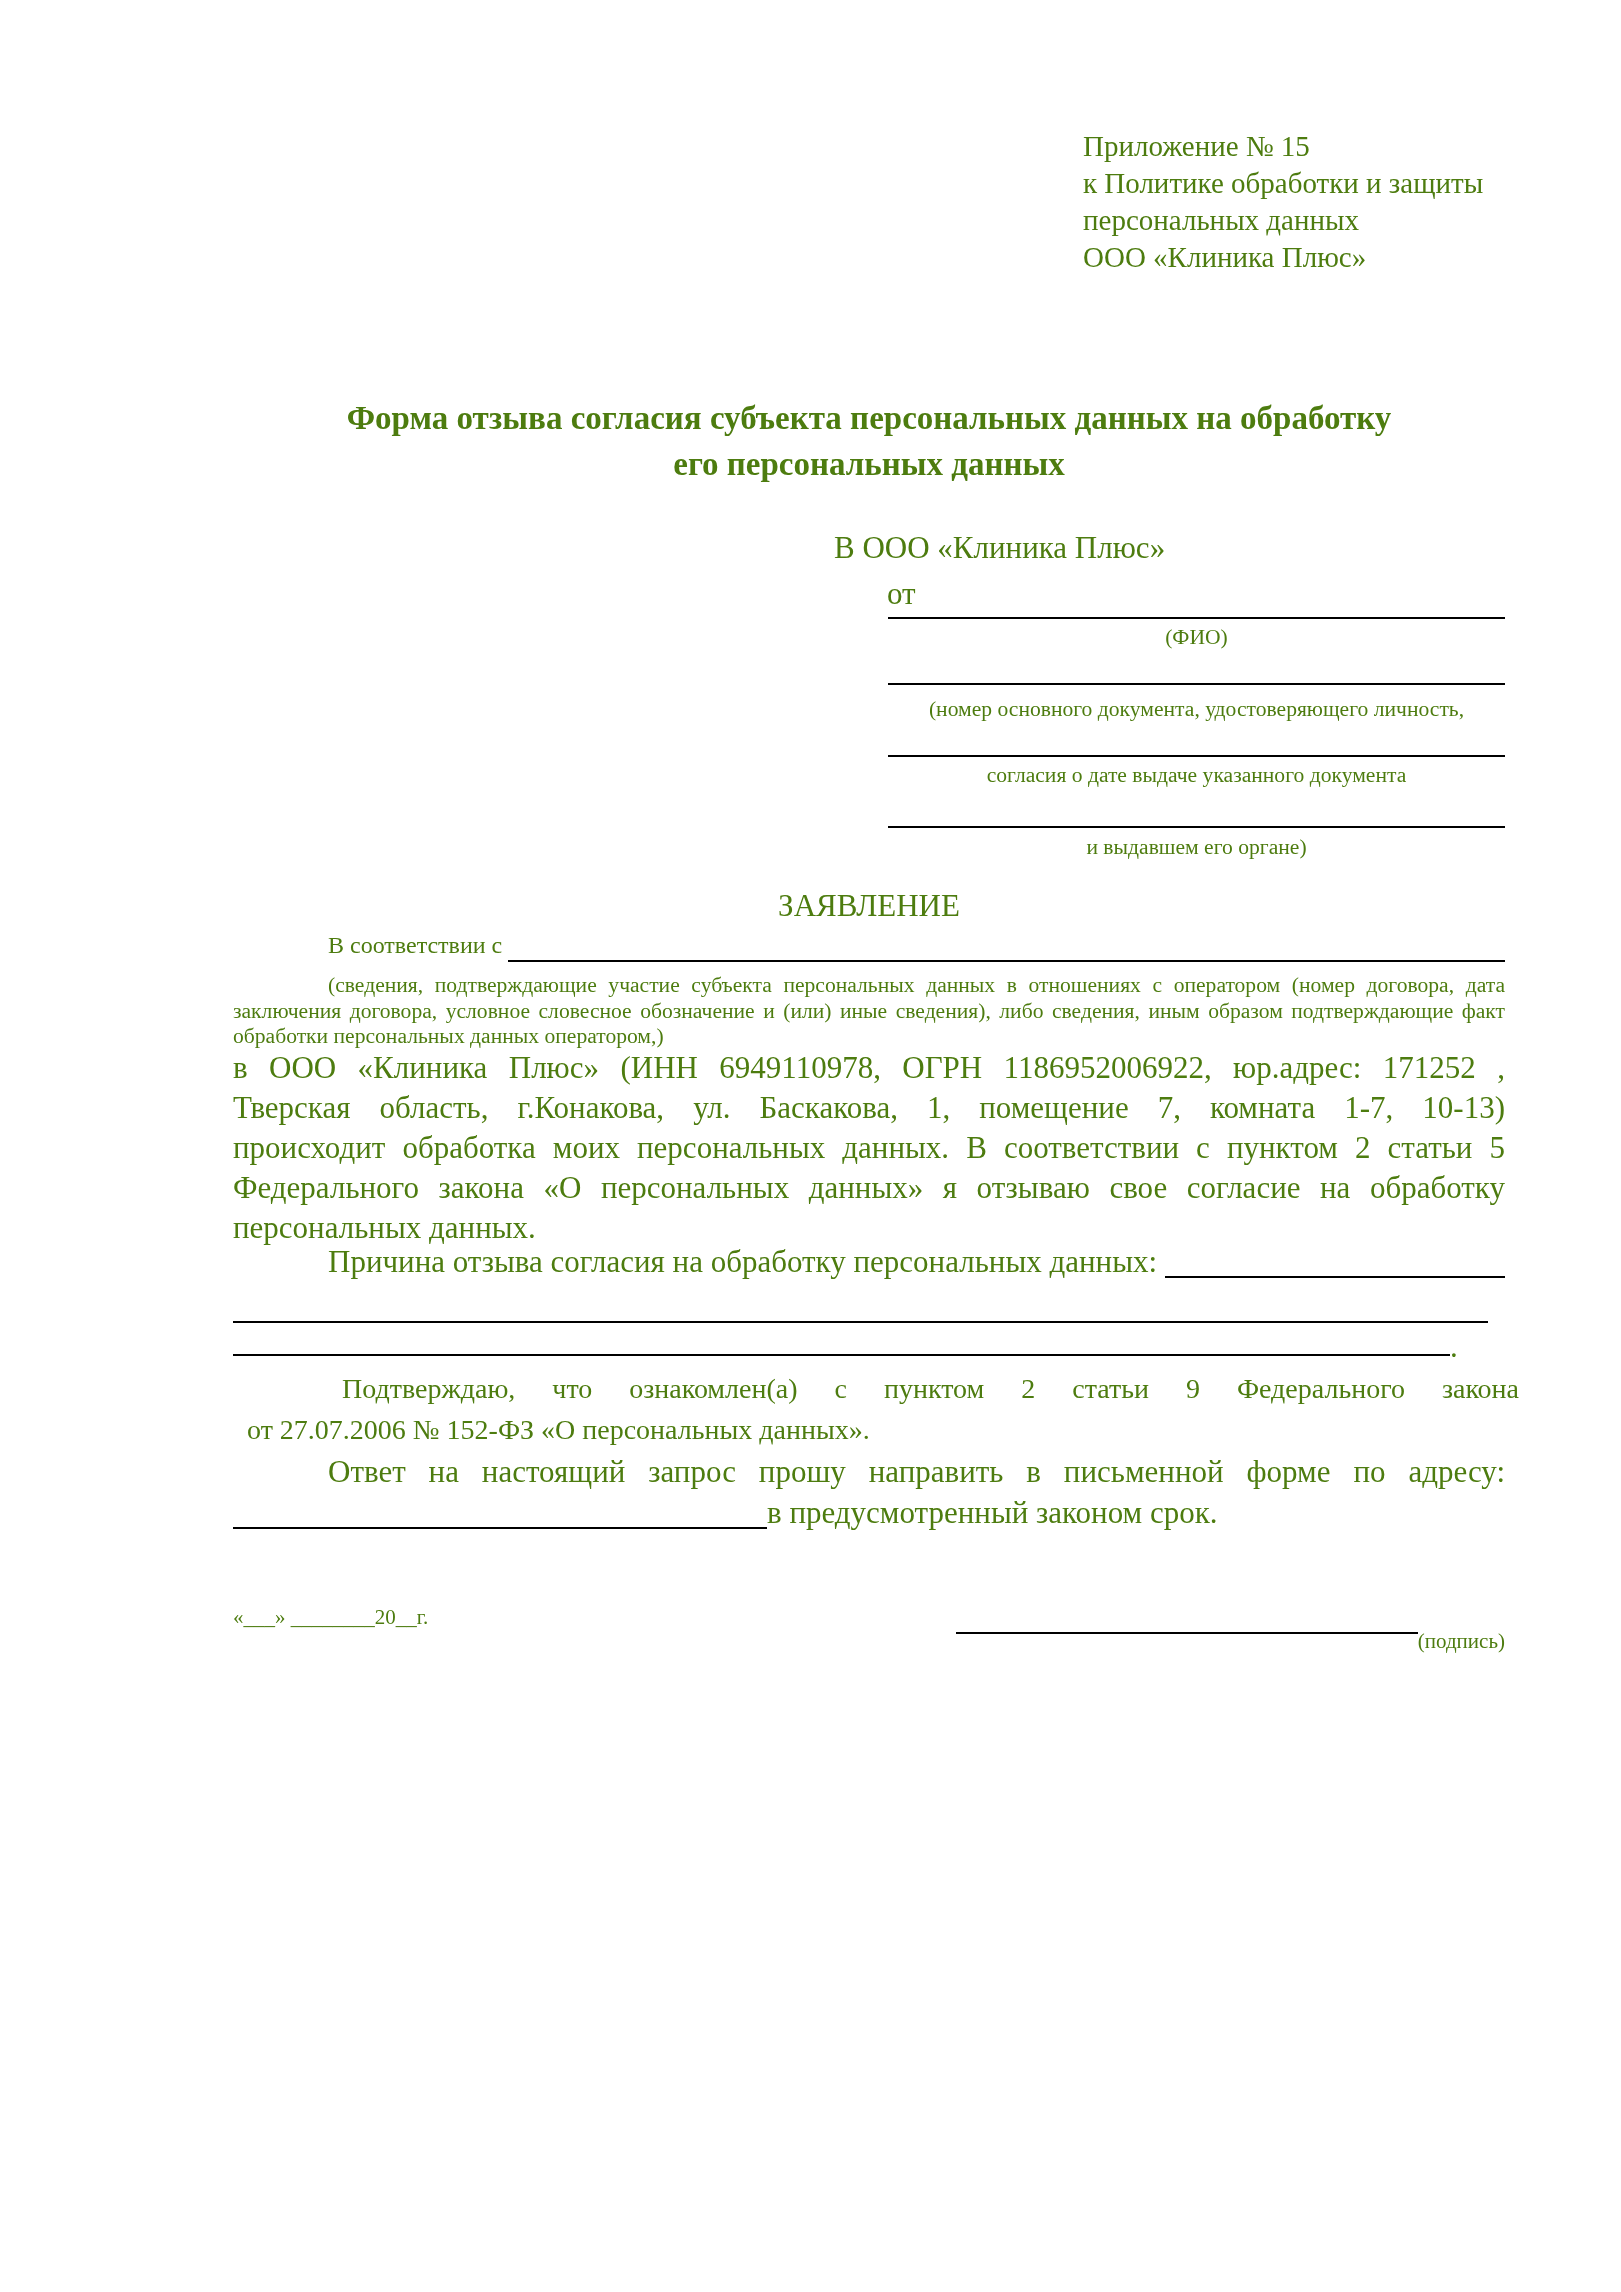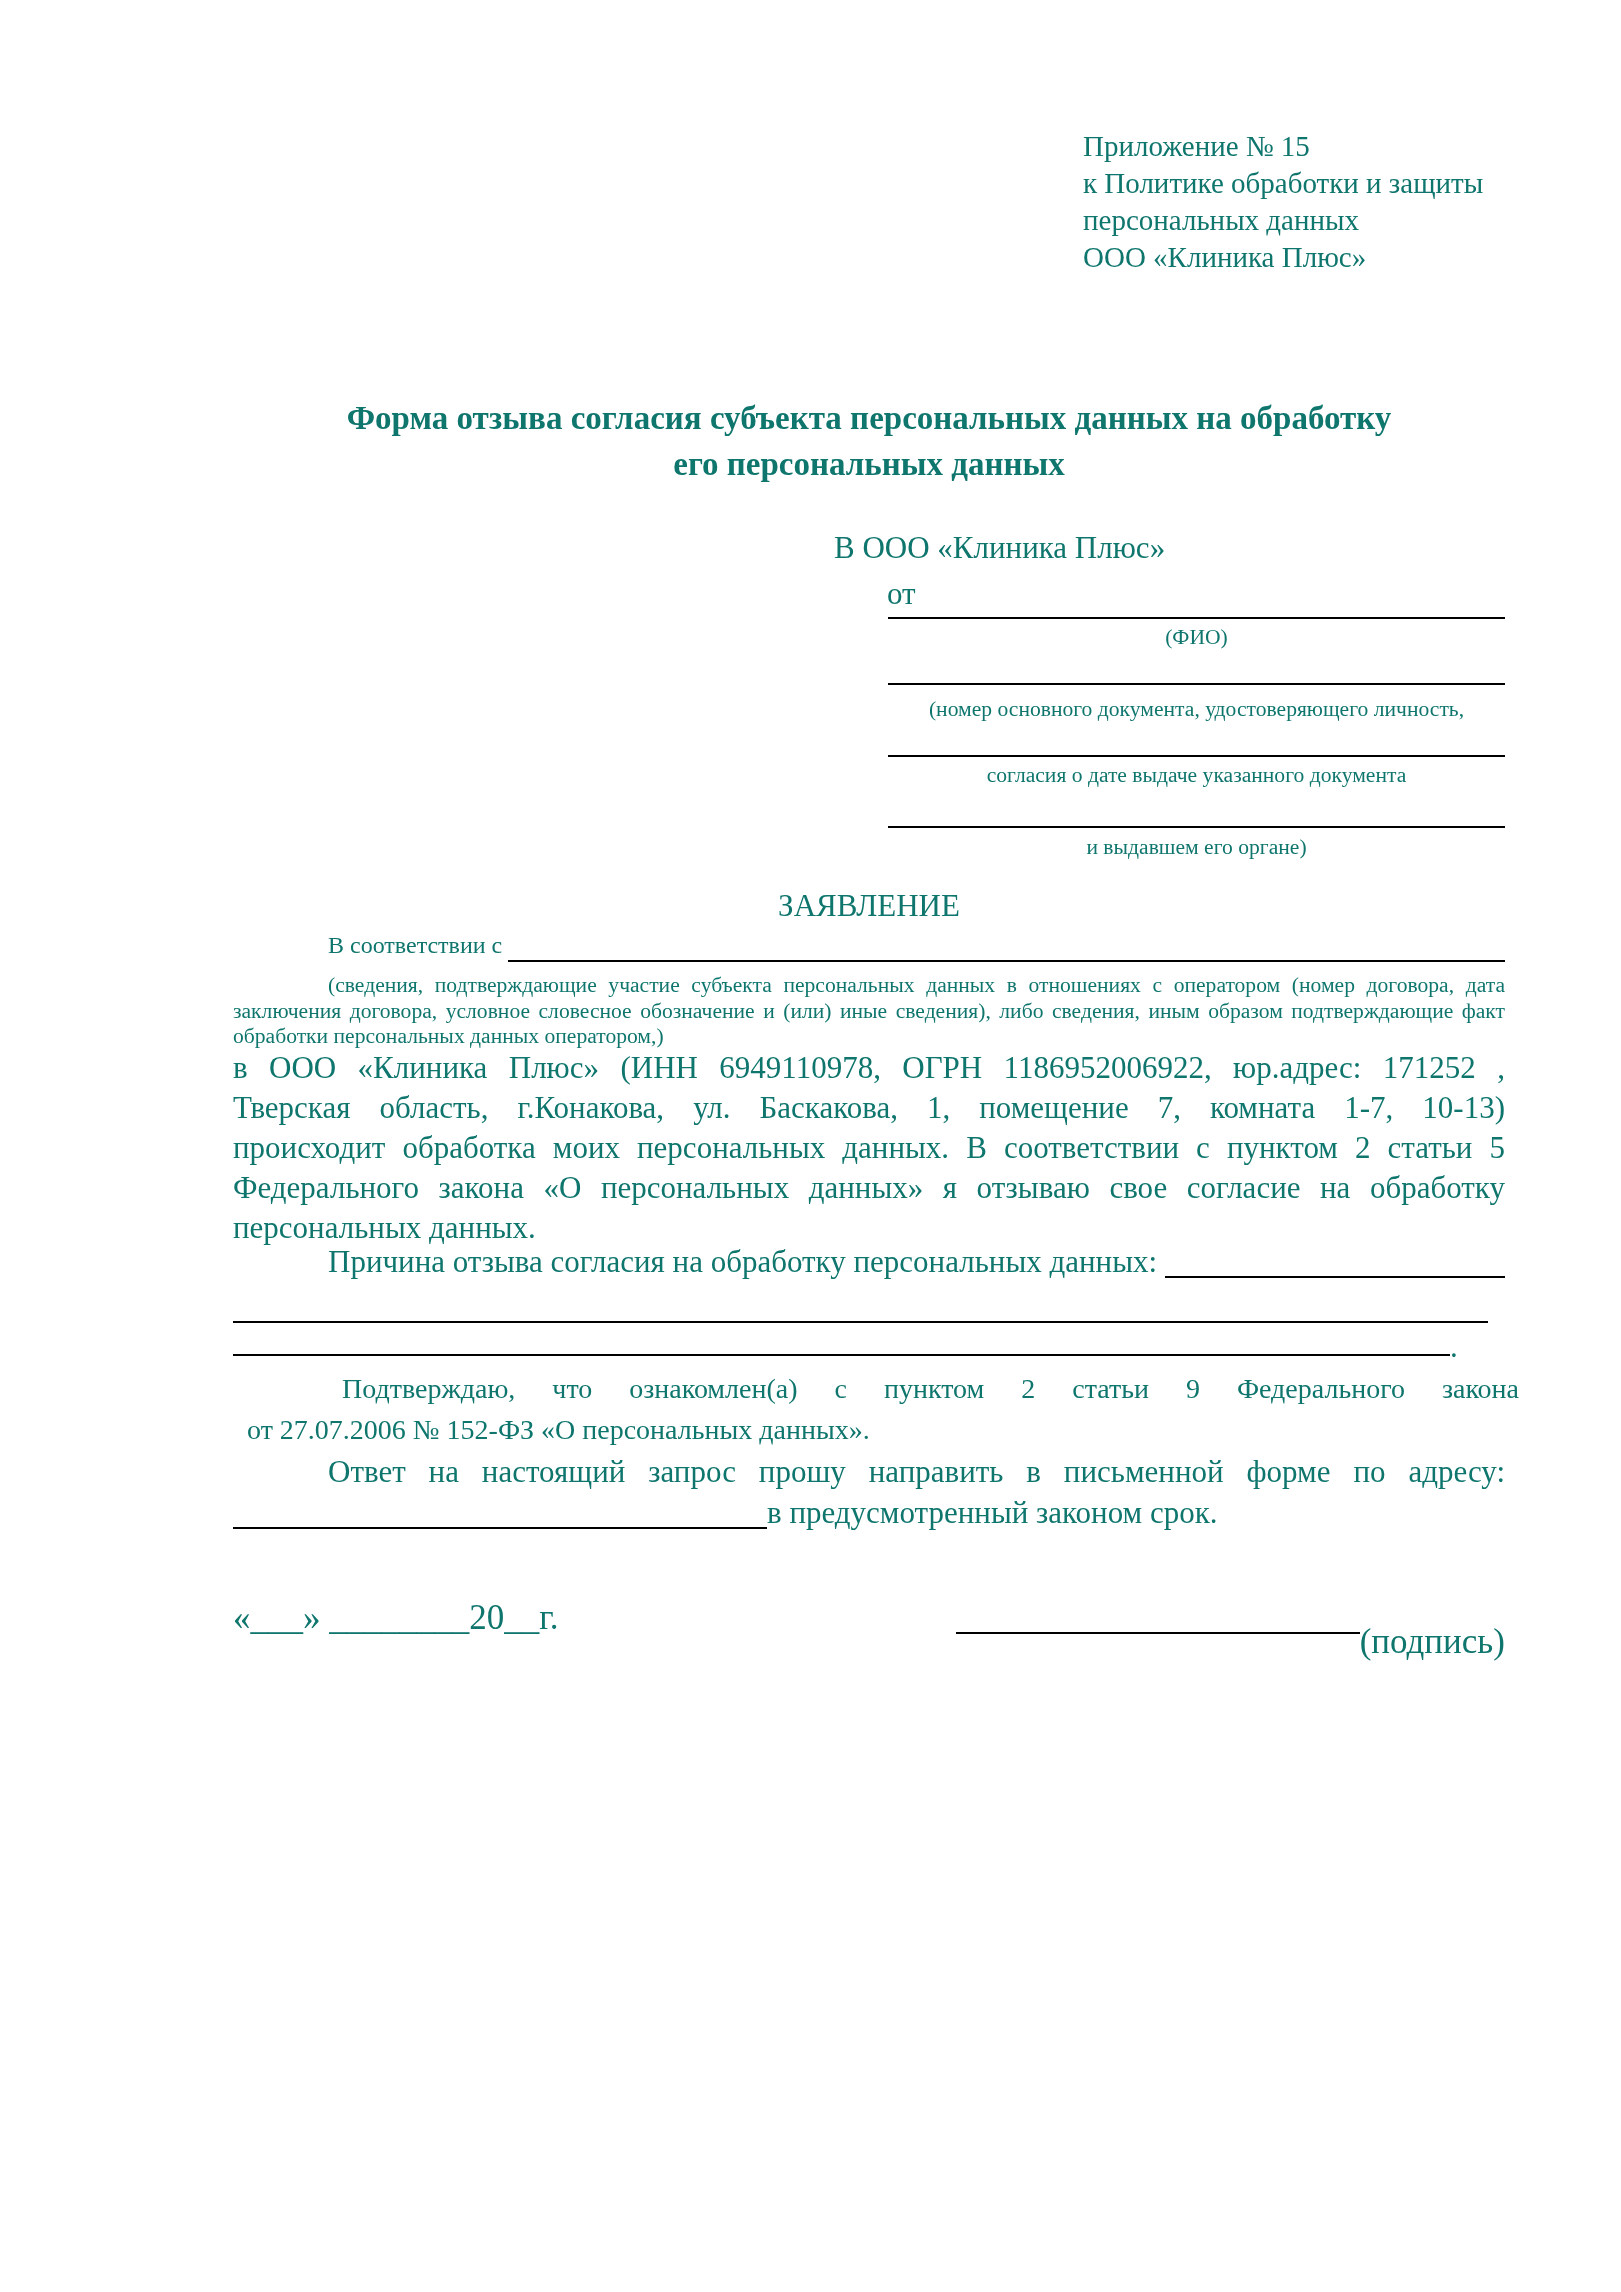--- a/index.html
+++ b/index.html
@@ -1,20 +1,20 @@
 <!DOCTYPE html>
 <html><head>
 <meta charset="utf-8">
 <style>
   html,body{margin:0;padding:0;background:#ffffff;}
   .page{
     position:relative;
     width:1621px;height:2293px;
     background:#ffffff;
-    color:#0f766e;
+    color:#4d7c0f;
     font-family:"Liberation Serif","DejaVu Serif",serif;
     overflow:hidden;
   }
   .abs{position:absolute;}
   
   .appendix{left:1083px;top:128px;font-size:29px;line-height:37px;white-space:nowrap;}
   
   .title{left:233px;top:395px;width:1272px;text-align:center;font-weight:700;font-size:33px;line-height:46px;}
   
   .to-line{left:834px;top:530px;font-size:31px;white-space:nowrap;}
@@ -40,21 +40,21 @@
   .blank1{left:233px;top:1321px;width:1255px;border-top:2.9px solid #000;height:0;}
   .blank2{left:233px;top:1325px;width:1272px;height:33px;font-size:31px;display:flex;align-items:flex-end;}
   .blank2-fill{width:1217px;border-bottom:2.9px solid #000;height:0;margin-bottom:2px;}
   .blank2 .dot{line-height:21.6px;}
   .confirm{left:247px;top:1368px;width:1272px;font-size:28px;line-height:41px;}
   .p-indent{text-indent:95px;}
   .reply{left:233px;top:1451px;width:1272px;font-size:31px;line-height:41px;}
   .reply2{height:41px;}
   .addr-fill{width:534px;border-bottom:2.9px solid #000;margin-bottom:3.9px;}
   .reply2 span.txt{line-height:41px;}
-  .sig{left:233px;top:1596px;width:1272px;height:43px;font-size:35px;display:flex;justify-content:space-between;}
+  .sig{left:233px;top:1596px;width:1272px;height:43px;font-size:21px;display:flex;justify-content:space-between;}
   .sig-date{line-height:43px;white-space:pre;}
   .sig-right{display:flex;width:549px;}
   .sig-fill{flex:1;border-bottom:2.9px solid #000;margin-bottom:4.9px;}
   .sig-cap{line-height:43px;white-space:pre;margin-top:24px;}
 </style>
 </head>
 <body>
 
 <div class="page">
 

